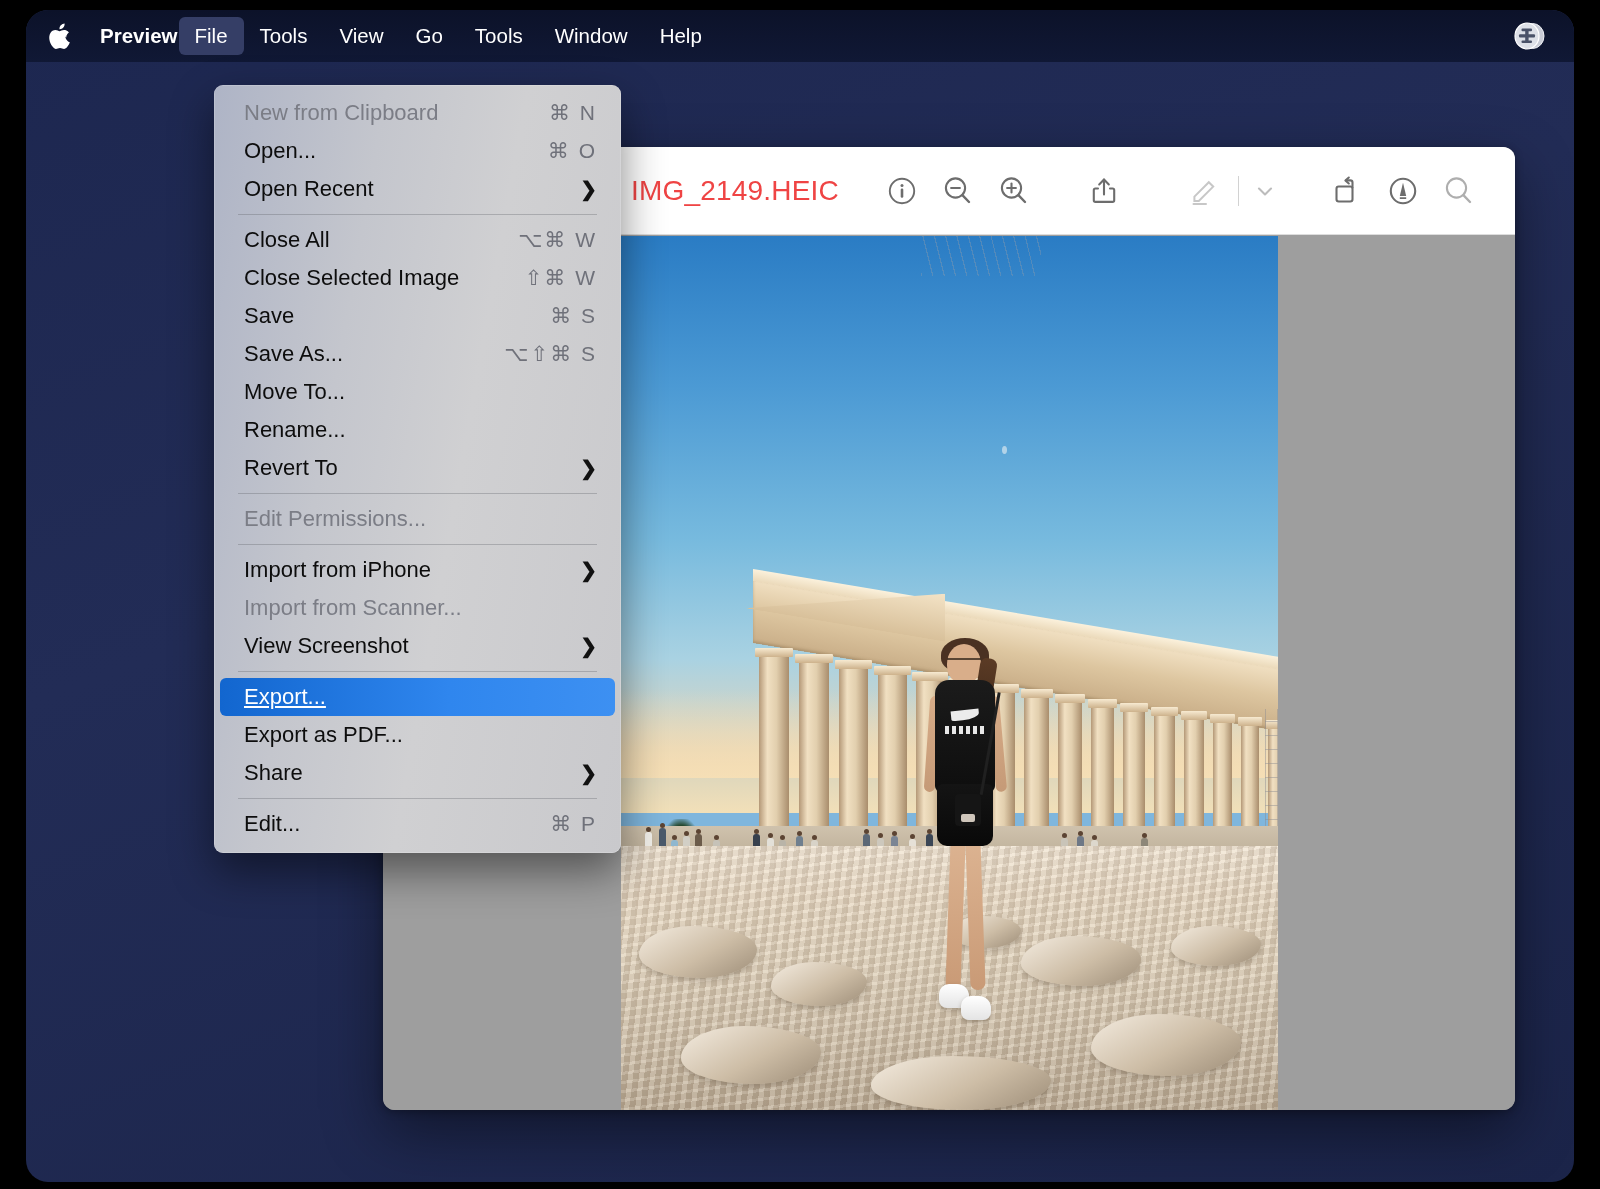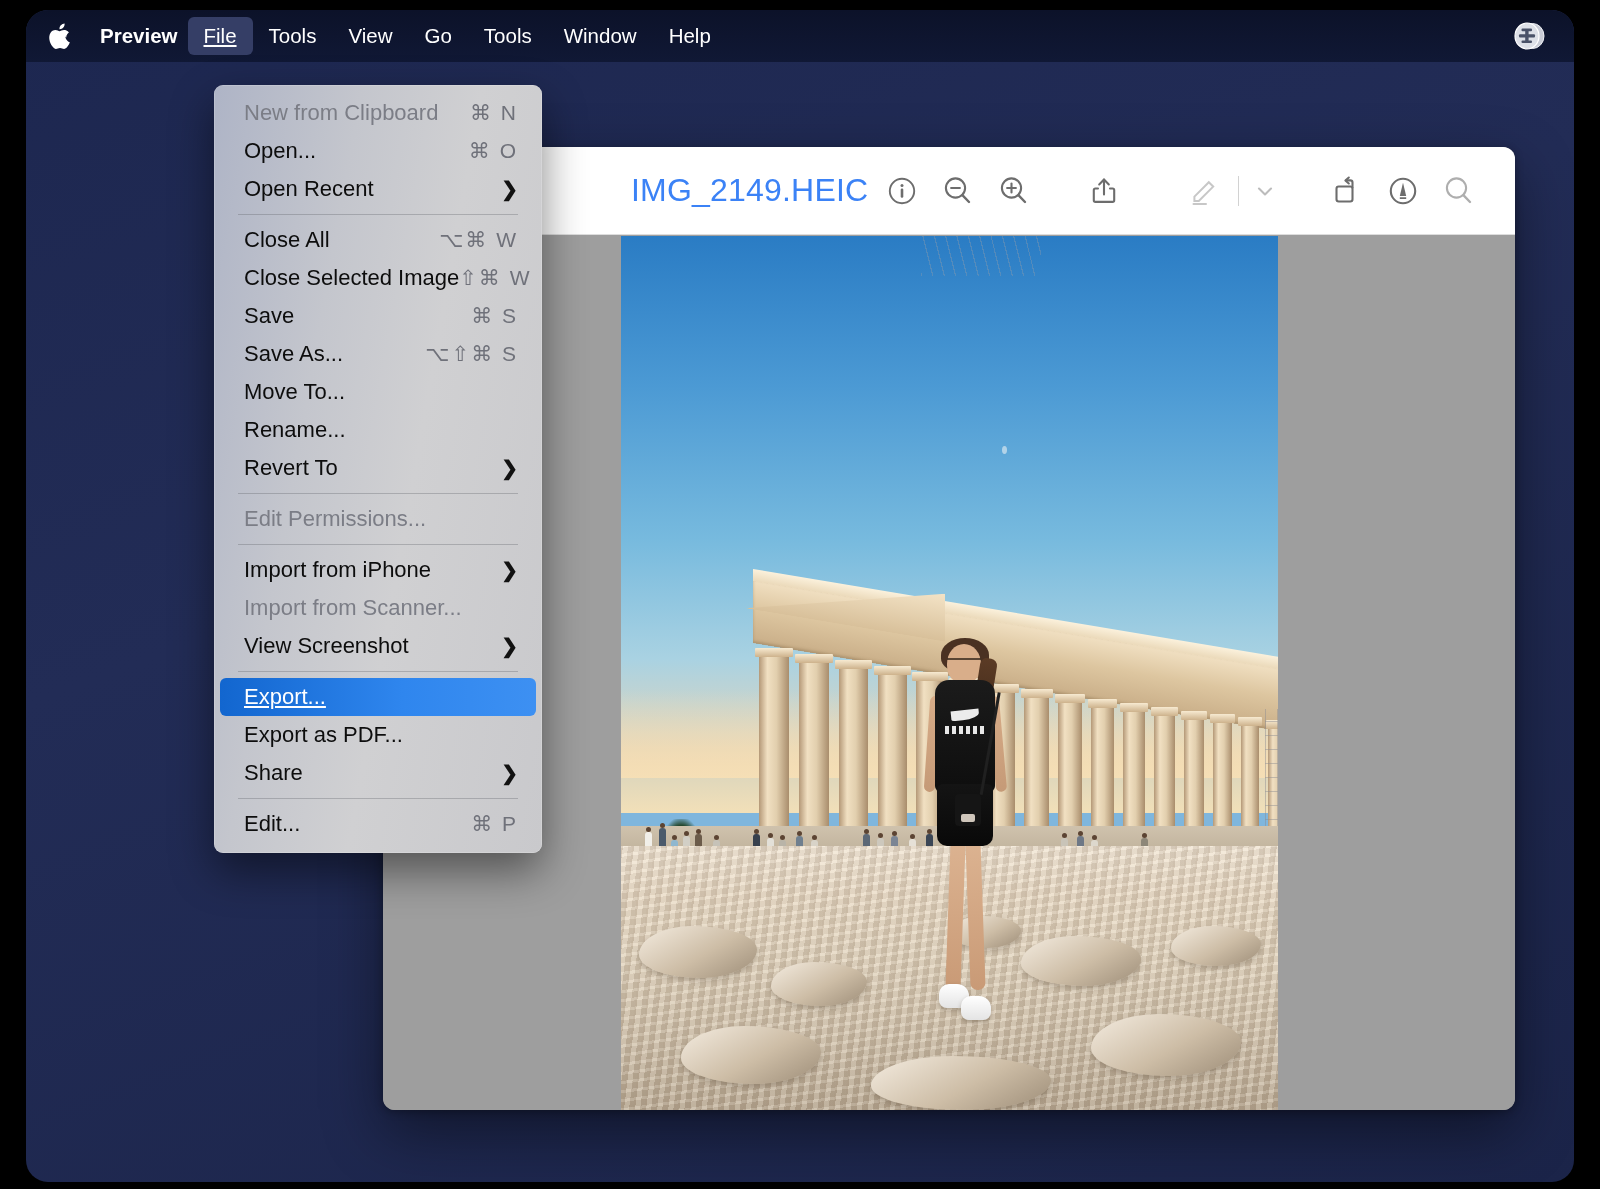--- a/index.html
+++ b/index.html
@@ -42,24 +42,23 @@
   }
   .mb-left { display: flex; align-items: center; gap: 0px; }
   .mb-item {
     color: #ffffff;
     font-size: 20.5px;
     padding: 5px 16px;
     border-radius: 6px;
     white-space: nowrap;
     line-height: 1.35;
   }
-  .mb-item.bold { font-weight: bold; padding-left: 14px; padding-right: 10px; }
+  .mb-item.bold { font-weight: bold; padding-left: 14px; padding-right: 1px; }
   .mb-item.active {
     background: #353e66;
-    text-decoration: underline;
   }
   #apple-logo {
     width: 34px;
     height: 38px;
     display: flex;
     align-items: center;
     justify-content: center;
     margin-right: 10px;
   }
   #apple-logo svg { display: block; }
@@ -94,22 +93,22 @@
     background: #ffffff;
     display: flex;
     align-items: center;
     box-sizing: border-box;
     padding: 0 28px 0 0;
     border-bottom: 1px solid #dddddd;
   }
   #doc-title {
     position: absolute;
     left: 248px;
-    font-size: 32px;
-    color: #3b82f6;
+    font-size: 28px;
+    color: #ef4444;
     letter-spacing: 0.2px;
     white-space: nowrap;
   }
   .tb-group {
     display: flex;
     align-items: center;
     margin-left: auto;
     gap: 0;
   }
   .tb-btn {
@@ -326,21 +325,21 @@
     box-shadow:0 2px 4px rgba(80,65,50,.35);
   }
   #shoe-l { left:26px; }
   #shoe-r { left:48px; top:352px; }
 
   
   #file-menu {
     position: absolute;
     left: 188px;
     top: 75px;
-    width: 328px;
+    width: 407px;
     border-radius: 9px;
     padding: 9px 0 10px 0;
     background: linear-gradient(100deg, #aeb4c6 0%, #c4c6cd 32%, #d0d0d2 58%, #c9c9cc 100%);
     box-shadow: 0 18px 44px rgba(0,0,0,0.48), 0 0 0 0.5px rgba(255,255,255,0.35) inset;
     z-index: 60;
     box-sizing: border-box;
   }
   .menu-row {
     display: flex;
     align-items: center;

